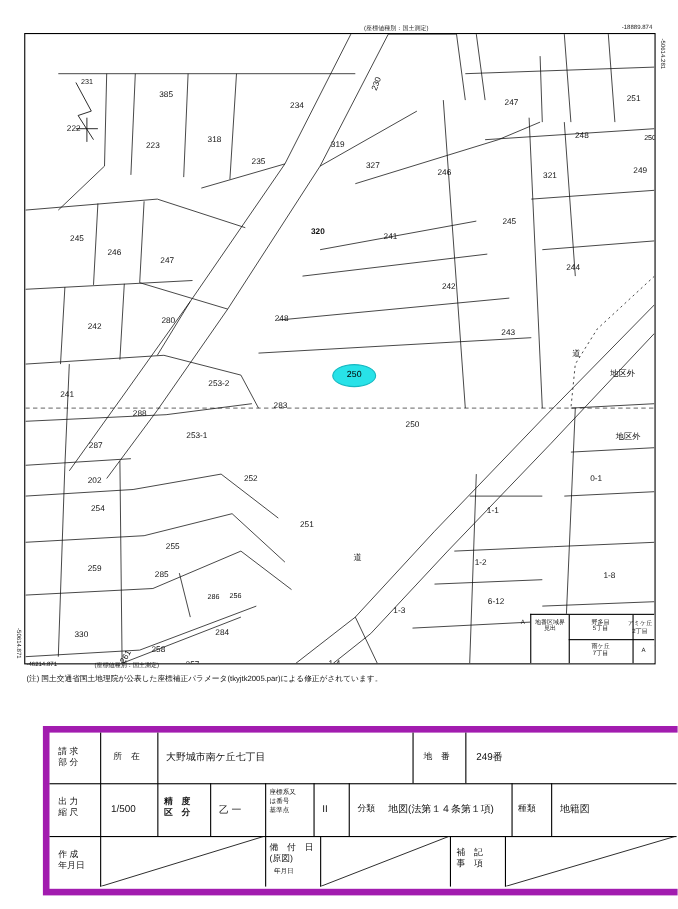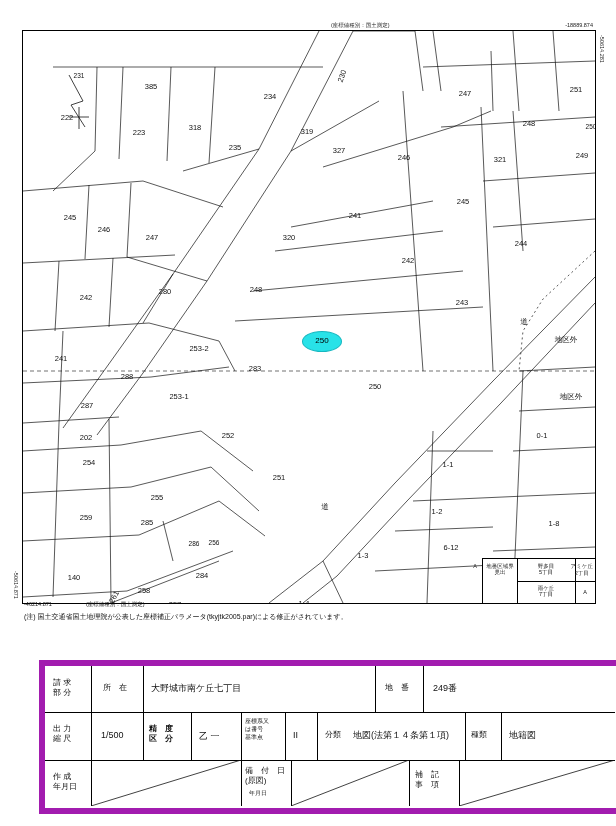--- a/index.html
+++ b/index.html
@@ -164,27 +164,27 @@
           <div class="lbl" style="left: 506px; top: 92px;">248</div>
           <div class="lbl sm" style="left: 568px; top: 95px;">250</div>
           <div class="lbl" style="left: 212px; top: 116px;">235</div>
           <div class="lbl" style="left: 292px; top: 119px; margin-left: 24px;">327</div>
           <div class="lbl" style="left: 381px; top: 126px;">246</div>
           <div class="lbl" style="left: 477px; top: 128px;">321</div>
           <div class="lbl" style="left: 559px; top: 124px;">249</div>
           <div class="lbl" style="left: 47px; top: 186px;">245</div>
           <div class="lbl" style="left: 81px; top: 198px;">246</div>
           <div class="lbl" style="left: 129px; top: 206px;">247</div>
-          <div class="lbl" style="left: 266px; top: 206px;">320</div>
+          <div class="lbl" style="left: 266px; top: 179px; font-weight: bold;">320</div>
           <div class="lbl" style="left: 332px; top: 184px;">241</div>
           <div class="lbl" style="left: 440px; top: 170px;">245</div>
           <div class="lbl" style="left: 498px; top: 212px;">244</div>
           <div class="lbl" style="left: 385px; top: 229px;">242</div>
           <div class="lbl" style="left: 63px; top: 266px;">242</div>
-          <div class="lbl" style="left: 142px; top: 260px;">280</div>
+          <div class="lbl" style="left: 130px; top: 260px;">280</div>
           <div class="lbl" style="left: 233px; top: 258px;">248</div>
           <div class="lbl" style="left: 439px; top: 271px;">243</div>
           <div class="lbl" style="left: 38px; top: 327px;">241</div>
           <div class="lbl" style="left: 176px; top: 317px;">253-2</div>
           <div class="lbl" style="left: 232px; top: 337px;">283</div>
           <div class="lbl" style="left: 104px; top: 345px;">288</div>
           <div class="lbl" style="left: 156px; top: 365px;">253-1</div>
           <div class="lbl" style="left: 352px; top: 355px;">250</div>
           <div class="lbl" style="left: 64px; top: 374px;">287</div>
           <div class="lbl" style="left: 63px; top: 406px;">202</div>
@@ -197,21 +197,21 @@
           <div class="lbl" style="left: 63px; top: 486px;">259</div>
           <div class="lbl" style="left: 124px; top: 491px;">285</div>
           <div class="lbl" style="left: 414px; top: 480px;">1-2</div>
           <div class="lbl" style="left: 531px; top: 492px;">1-8</div>
           <div class="lbl sm" style="left: 171px; top: 512px;">286</div>
           <div class="lbl sm" style="left: 191px; top: 511px;">256</div>
           <div class="lbl" style="left: 428px; top: 516px;">6-12</div>
           <div class="lbl" style="left: 340px; top: 524px;">1-3</div>
           <div class="lbl" style="left: 179px; top: 544px;">284</div>
           <div class="lbl" style="left: 517px; top: 546px;">6-8</div>
-          <div class="lbl" style="left: 51px; top: 546px;">140</div>
+          <div class="lbl" style="left: 51px; top: 546px;">330</div>
           <div class="lbl" style="left: 121px; top: 559px;">258</div>
           <div class="lbl" style="left: 152px; top: 573px;">257</div>
           <div class="lbl" style="left: 451px; top: 557px; margin-left: 46px;">1-21</div>
           <div class="lbl" style="left: 281px; top: 572px;">1-4</div>
           <div class="lbl rot" style="left: 91px; top: 566px;">261</div>
           <div class="lbl rot2" style="left: 319px; top: 45px;">230</div>
         </div>
 
       <div id="parcel-249">
         <span>250</span>

